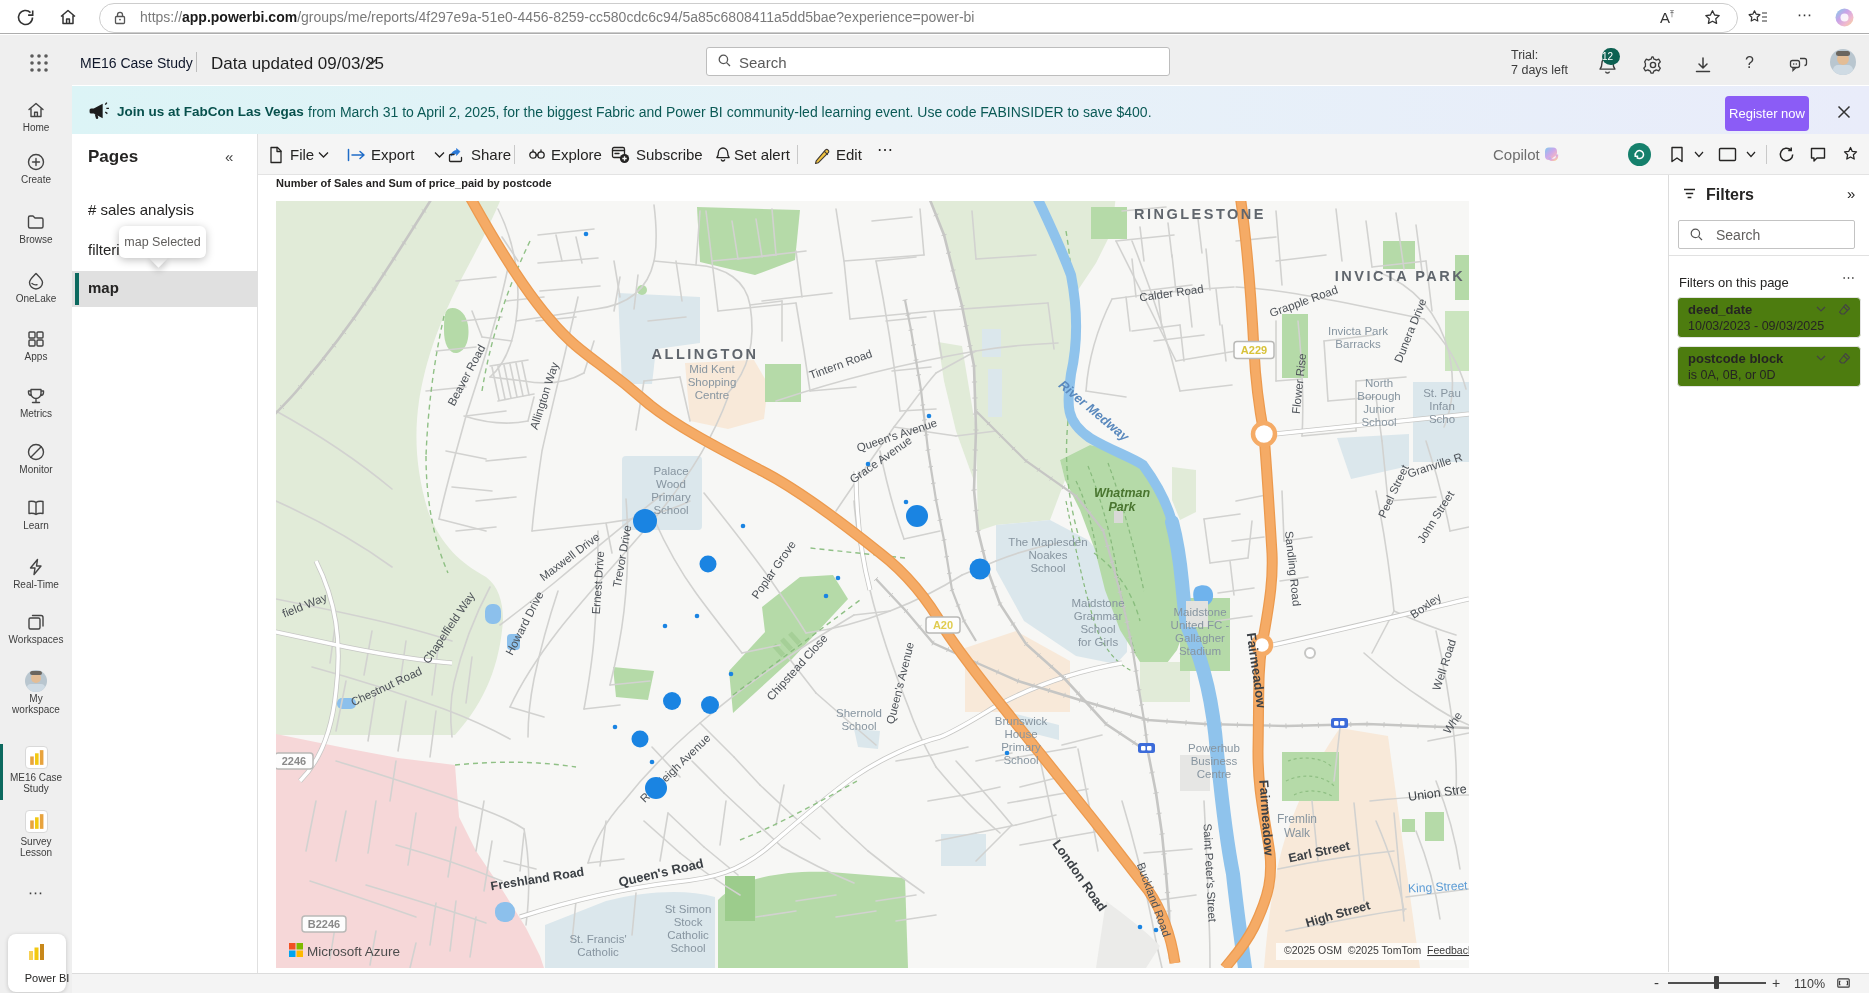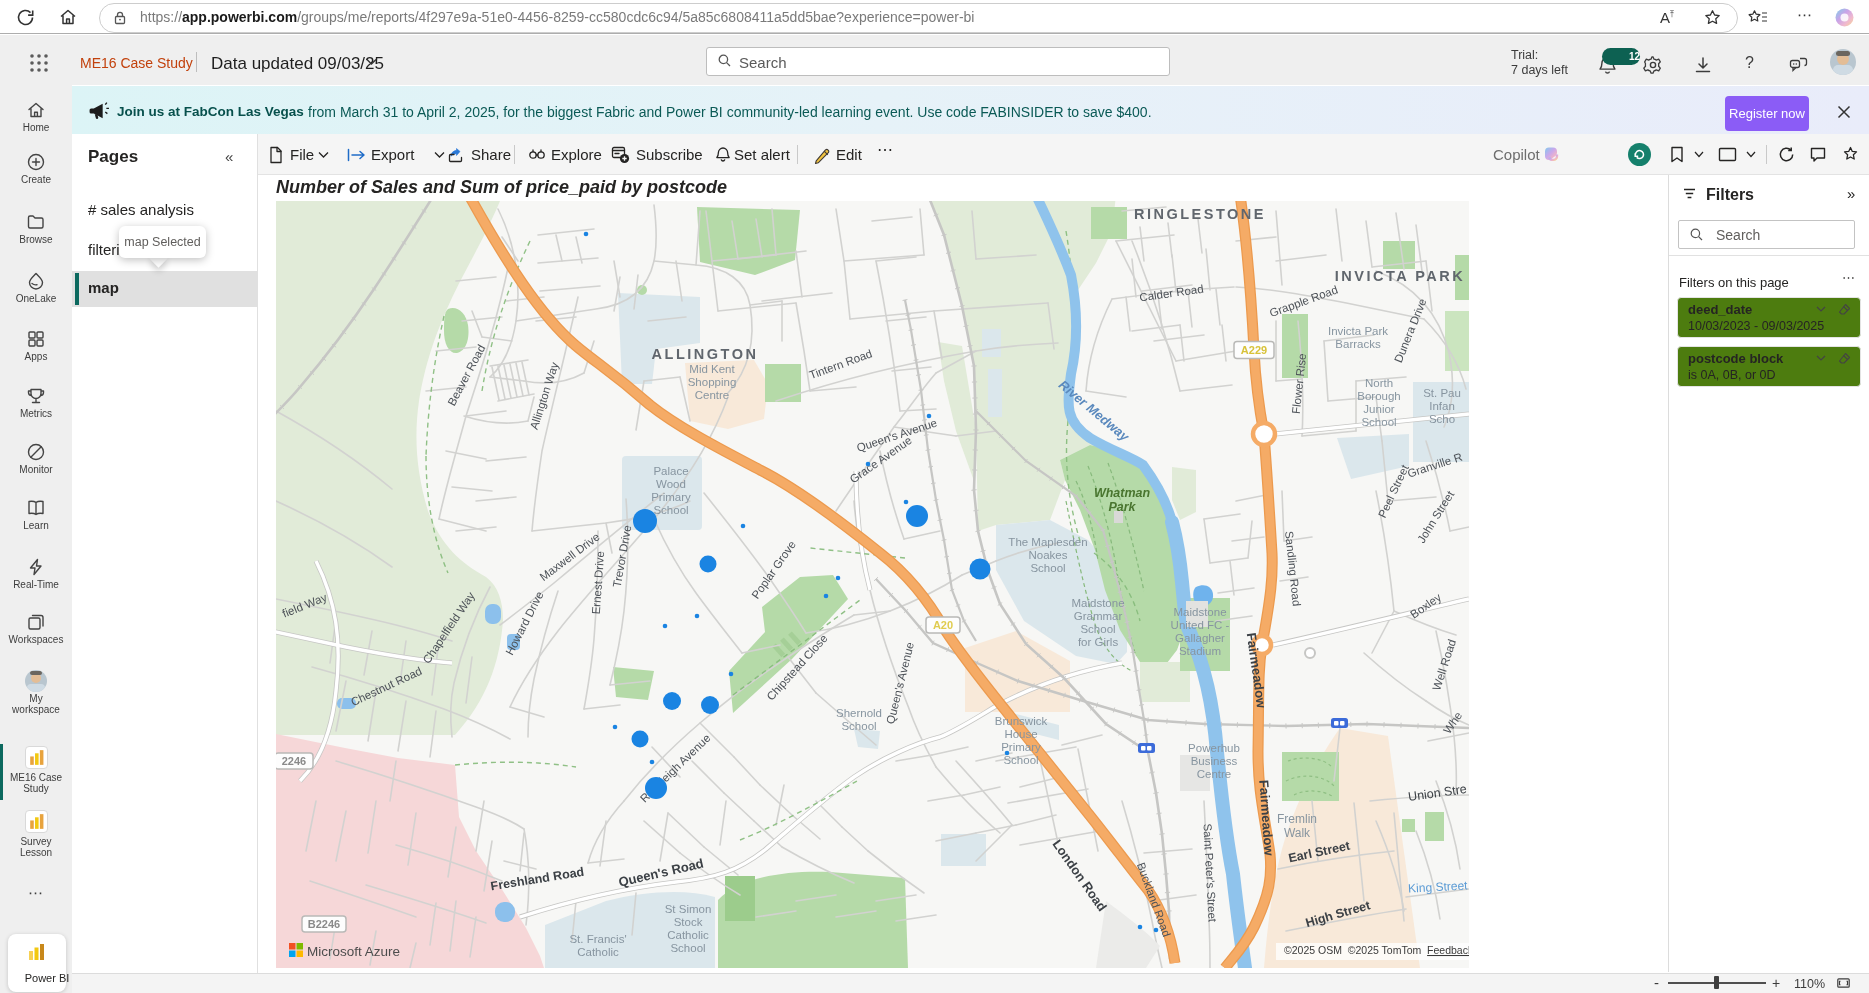--- a/index.html
+++ b/index.html
@@ -73,38 +73,38 @@
     <circle cx="3" cy="3" r="1.8" fill="#5b5b5b"></circle>
     <circle cx="10" cy="3" r="1.8" fill="#5b5b5b"></circle>
     <circle cx="17" cy="3" r="1.8" fill="#5b5b5b"></circle>
     <circle cx="3" cy="10" r="1.8" fill="#5b5b5b"></circle>
     <circle cx="10" cy="10" r="1.8" fill="#5b5b5b"></circle>
     <circle cx="17" cy="10" r="1.8" fill="#5b5b5b"></circle>
     <circle cx="3" cy="17" r="1.8" fill="#5b5b5b"></circle>
     <circle cx="10" cy="17" r="1.8" fill="#5b5b5b"></circle>
     <circle cx="17" cy="17" r="1.8" fill="#5b5b5b"></circle>
   </svg>
-<div class="abs" style="left:80px;top:55px;font-size:14px;color:#c2410c;">ME16 Case Study</div>
+<div class="abs" style="left:80px;top:55px;font-size:14px;color:#0f172a;">ME16 Case Study</div>
 <div class="abs" style="left:196px;top:52px;width:1px;height:20px;background:#bdbdbd;"></div>
 <div class="abs" style="left:211px;top:54px;font-size:17px;color:#1f1f1f;">Data updated 09/03/25</div>
 <svg class="abs" style="left:366px;top:58px" width="11" height="8" viewBox="0 0 11 8" fill="none">
     <path d="M1 1.5 5.5 6 10 1.5" stroke="#333" stroke-width="1.4" fill="none"></path>
   </svg>
 <div id="hsearch" class="abs"></div>
 <svg class="abs" style="left:718px;top:54px" width="13" height="13" viewBox="0 0 13 13" fill="none">
     <circle cx="5.4" cy="5.4" r="4.2" stroke="#555" stroke-width="1.3"></circle>
     <path d="M8.6 8.6 12 12" stroke="#555" stroke-width="1.3"></path>
   </svg>
 <div class="abs" style="left:739px;top:54px;font-size:15px;color:#5a5a5a;">Search</div>
 <div class="abs" style="left:1511px;top:48px;font-size:12.5px;color:#3c3c3c;line-height:15px;">Trial:<br>7 days left</div>
 <svg class="abs" style="left:1597px;top:55px" width="21" height="21" viewBox="0 0 21 21" fill="none">
     <path d="M10.5 2.6a5.6 5.6 0 0 0-5.6 5.6c0 3.4-1.1 5-1.9 5.9h15c-.8-.9-1.9-2.5-1.9-5.9a5.6 5.6 0 0 0-5.6-5.6z" stroke="#3c3c3c" stroke-width="1.4" fill="none" stroke-linejoin="round"></path>
     <path d="M8.5 16.6a2.1 2.1 0 0 0 4 0" stroke="#3c3c3c" stroke-width="1.4" fill="none"></path>
   </svg>
-<div class="abs" style="left:1602px;top:48px;width:38px;height:17px;border-radius:9px;background:#0d6152;color:#fff;font-size:10px;font-weight:bold;text-align:right;line-height:17px;">12</div>
+<div class="abs" style="left:1602px;top:48px;width:18px;height:17px;border-radius:9px;background:#0d6152;color:#fff;font-size:10px;font-weight:normal;text-align:left;line-height:17px;">12</div>
 <svg class="abs" style="left:1643px;top:55px" width="20" height="20" viewBox="0 0 20 20" fill="none">
     <circle cx="10" cy="10" r="2.6" stroke="#3c3c3c" stroke-width="1.4"></circle>
     <path d="M10 1.8l1 2.4a6 6 0 0 1 2.3.9l2.4-.9 1.6 2.7-1.7 1.9c.1.4.1.8.1 1.2s0 .8-.1 1.2l1.7 1.9-1.6 2.7-2.4-.9a6 6 0 0 1-2.3.9l-1 2.4h-1.9l-1-2.4a6 6 0 0 1-2.3-.9l-2.4.9-1.6-2.7 1.7-1.9a6.4 6.4 0 0 1 0-2.4L1.7 6.9l1.6-2.7 2.4.9a6 6 0 0 1 2.3-.9l1-2.4z" stroke="#3c3c3c" stroke-width="1.3" fill="none" stroke-linejoin="round"></path>
   </svg>
 <svg class="abs" style="left:1694px;top:56px" width="18" height="18" viewBox="0 0 18 18" fill="none">
     <path d="M9 2v9.5M5 8l4 4 4-4" stroke="#3c3c3c" stroke-width="1.5" fill="none" stroke-linecap="round" stroke-linejoin="round"></path>
     <path d="M2.5 15.5h13" stroke="#3c3c3c" stroke-width="1.5" stroke-linecap="round"></path>
   </svg>
 <div class="abs" style="left:1745px;top:54px;font-size:16px;color:#3c3c3c;">?</div>
 <svg class="abs" style="left:1789px;top:55px" width="19" height="19" viewBox="0 0 19 19" fill="none">
@@ -299,21 +299,21 @@
 <svg class="abs" style="left:1778px;top:146px" width="17" height="17" viewBox="0 0 17 17" fill="none">
     <path d="M14.7 8.5a6.2 6.2 0 1 1-1.8-4.4" stroke="#252423" stroke-width="1.5" fill="none"></path>
     <path d="M13.2 1.6v3h-3" stroke="#252423" stroke-width="1.5" fill="none"></path>
   </svg>
 <svg class="abs" style="left:1810px;top:147px" width="16" height="15" viewBox="0 0 16 15" fill="none">
     <path d="M1.5 1.5h13v9.5H7l-3 3v-3H1.5z" stroke="#252423" stroke-width="1.4" fill="none" stroke-linejoin="round"></path>
   </svg>
 <svg class="abs" style="left:1843px;top:146px" width="15" height="15" viewBox="0 0 15 15" fill="none">
     <path d="M7.5 1.5 9.3 5.4l4.2.5-3.1 2.9.8 4.2-3.7-2-3.7 2 .8-4.2-3.1-2.9 4.2-.5z" stroke="#252423" stroke-width="1.3" fill="none" stroke-linejoin="round"></path>
   </svg>
-<div class="abs" style="left:276px;top:177px;font-size:18px;font-weight:600;color:#252423;font-style:italic;">Number of Sales and Sum of price_paid by postcode</div>
+<div class="abs" style="left:276px;top:177px;font-size:11px;font-weight:600;color:#252423;">Number of Sales and Sum of price_paid by postcode</div>
 <div id="fdivider" class="abs"></div>
 <div id="filters" class="abs"></div>
 <svg class="abs" style="left:1683px;top:188px" width="13" height="11" viewBox="0 0 13 11" fill="none">
     <path d="M1 1.5h11M2.8 5.5h7.4M4.6 9.5h3.8" stroke="#252423" stroke-width="1.5"></path>
   </svg>
 <div class="abs" style="left:1706px;top:186px;font-size:16px;font-weight:600;color:#252423;">Filters</div>
 <div class="abs" style="left:1847px;top:185px;font-size:15px;color:#252423;">»</div>
 <div class="abs" style="left:1678px;top:220px;width:177px;height:29px;border:1px solid #c3c3c3;border-radius:2px;background:#fff;"></div>
 <svg class="abs" style="left:1690px;top:228px" width="13" height="13" viewBox="0 0 13 13" fill="none">
     <circle cx="5.4" cy="5.4" r="4.2" stroke="#555" stroke-width="1.2"></circle>

